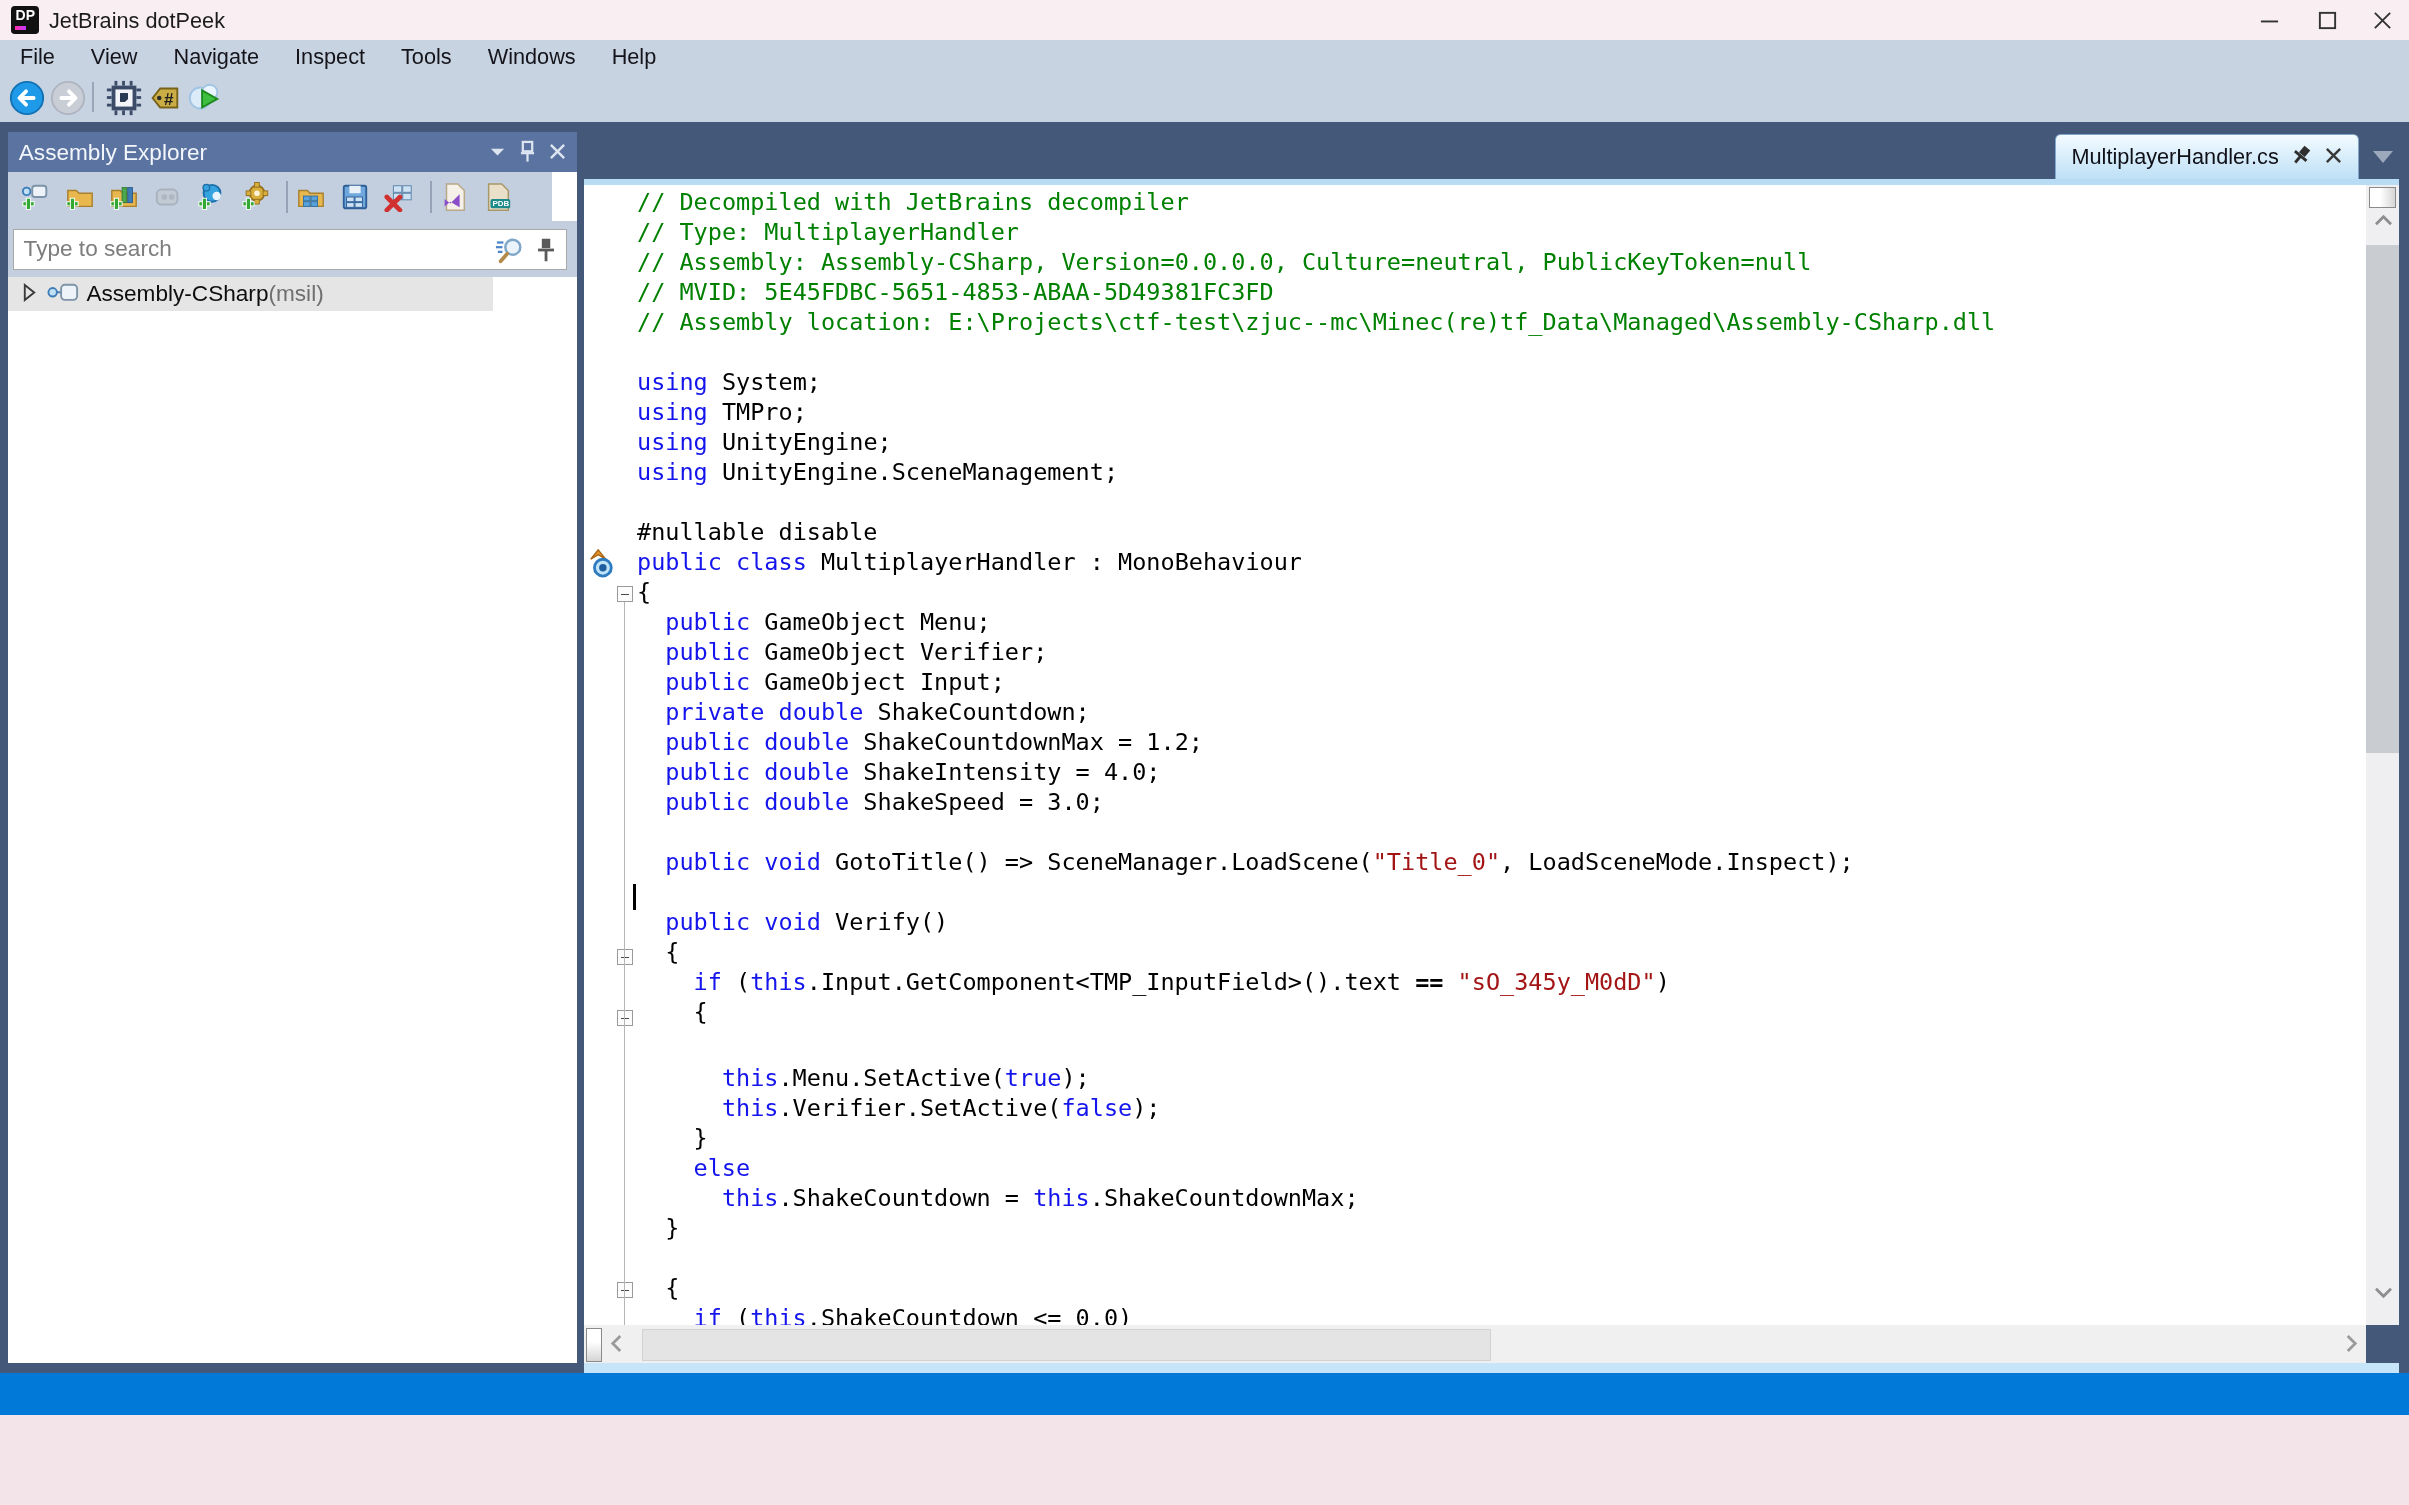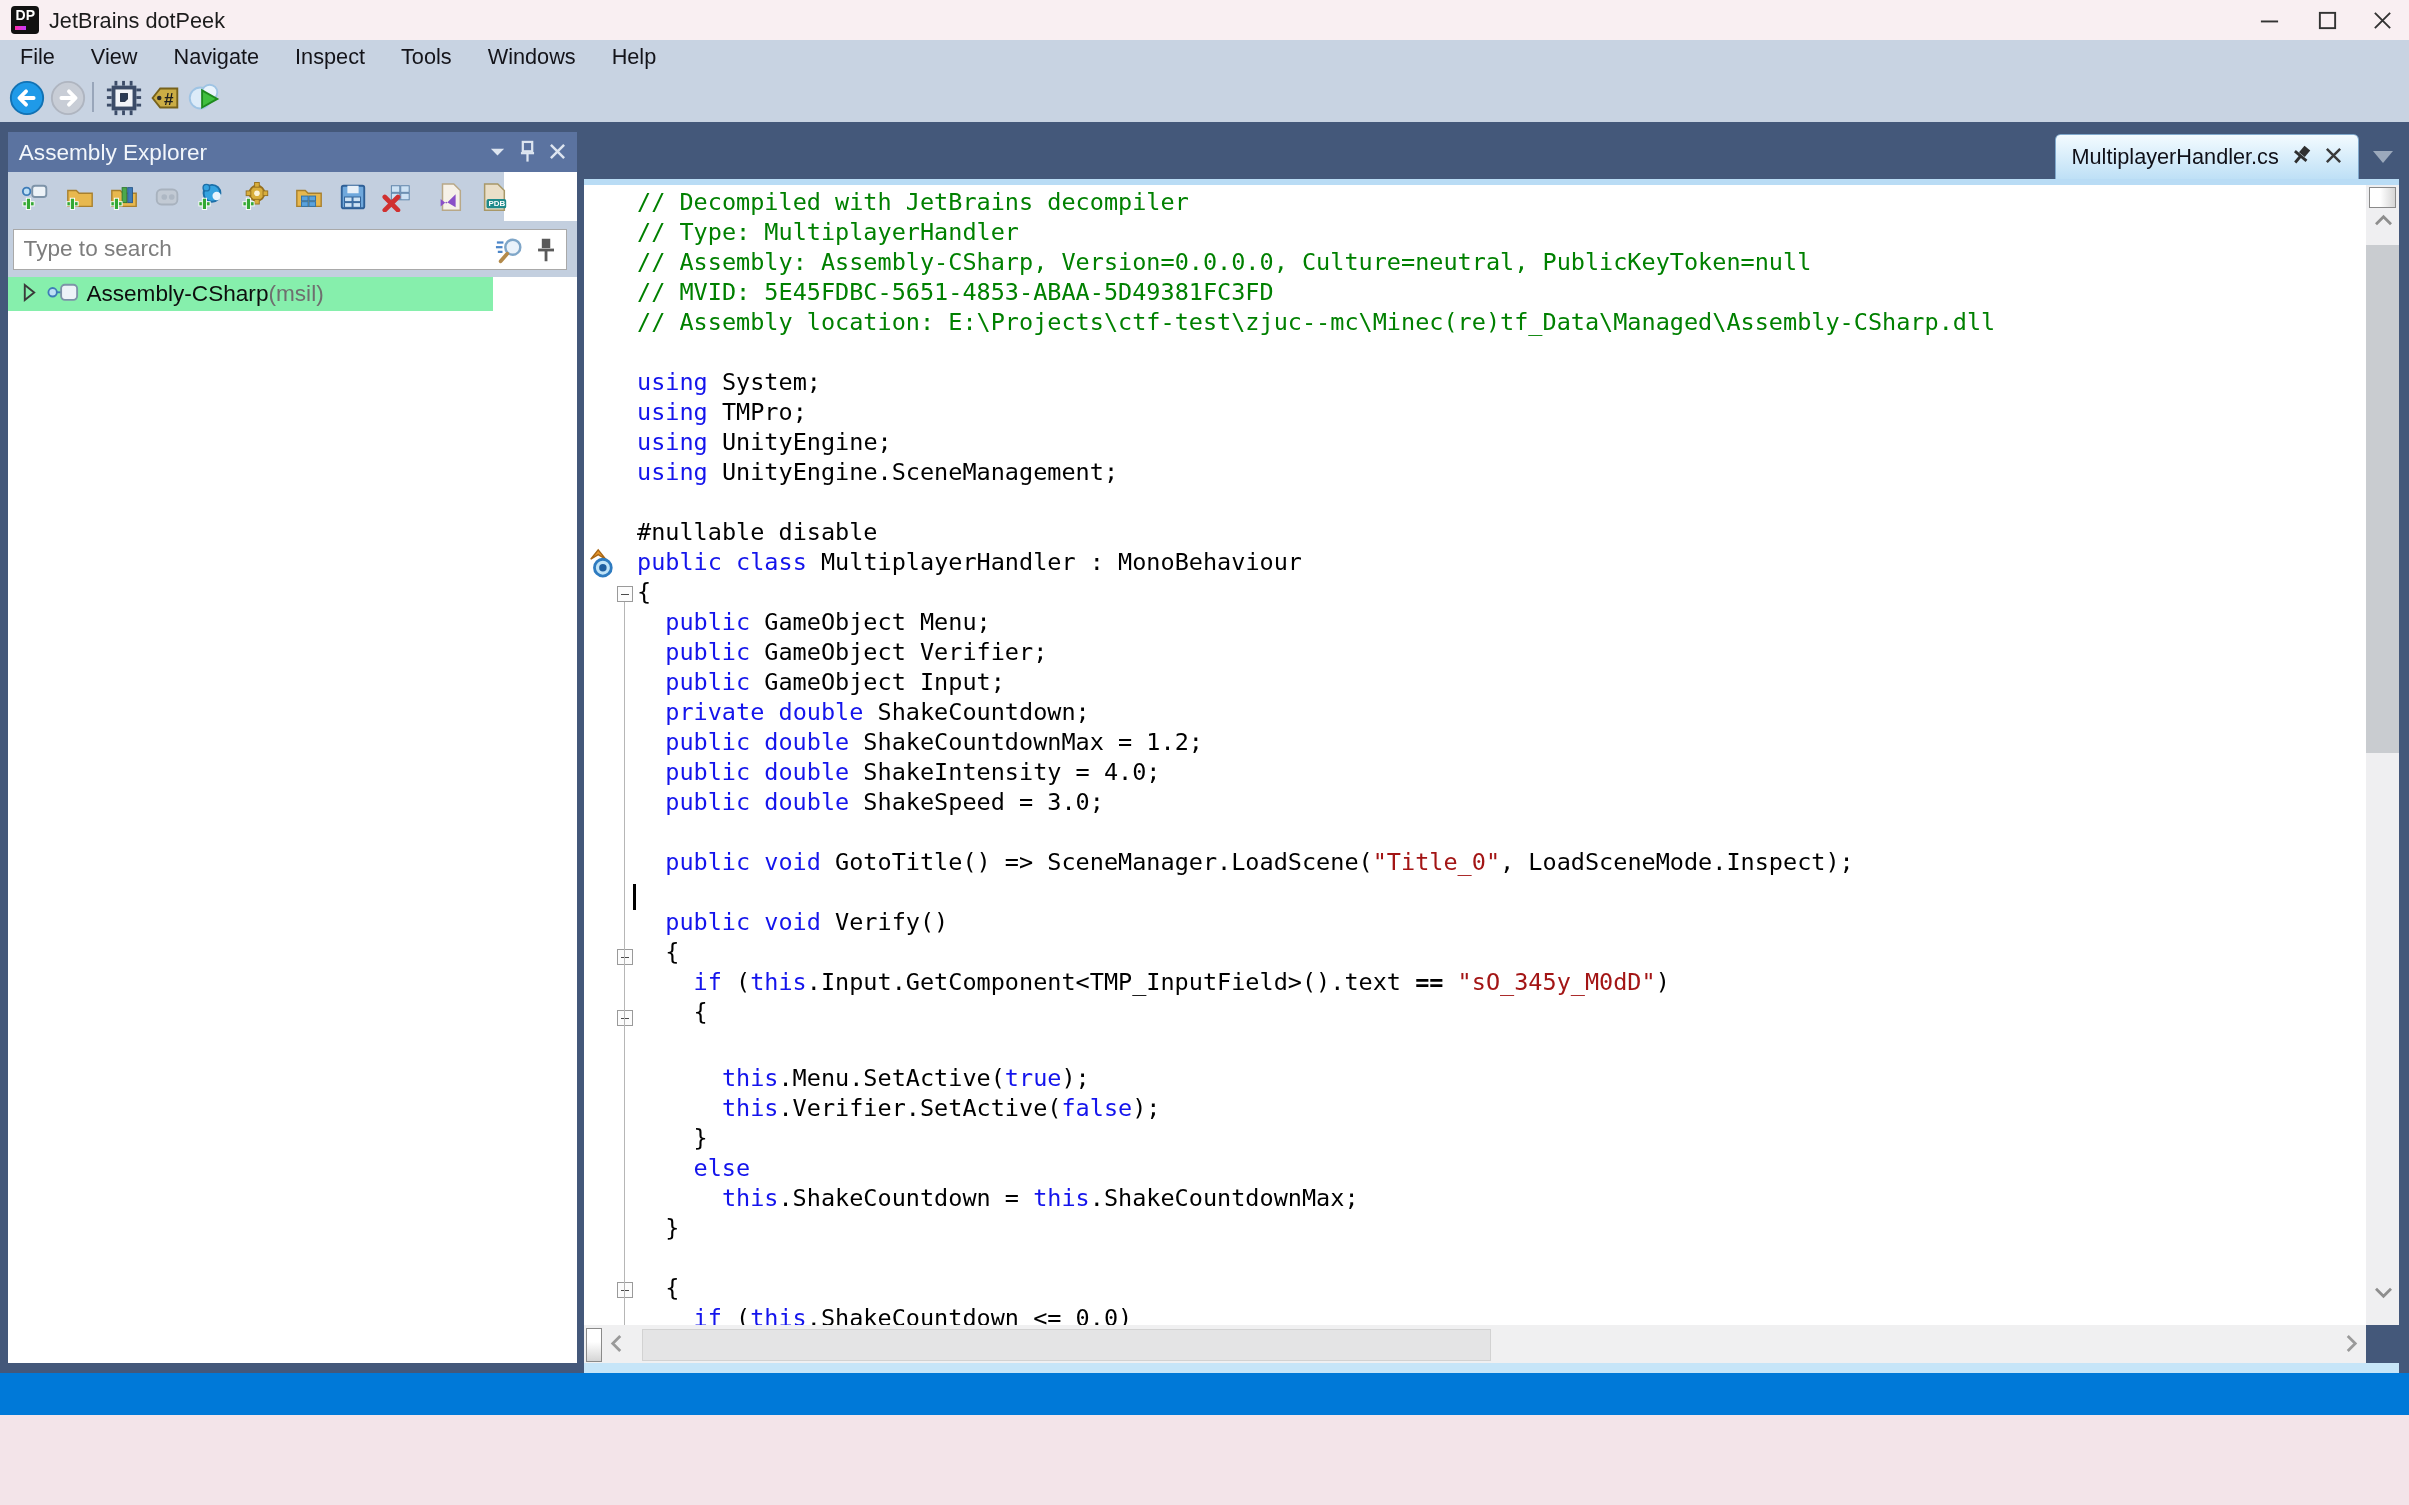--- a/index.html
+++ b/index.html
@@ -17,30 +17,30 @@
   .menubar{position:absolute;left:0;top:40px;width:2410px;height:34px;background:#C8D3E2;display:flex;align-items:center;padding-left:1.9px}
   .menu-item{padding:0 18px;font-size:21.7px;color:#14141A;line-height:34px}
   .toolbar{position:absolute;left:0;top:73px;width:2410px;height:49px;background:#C8D3E2}
   .tb-ico{position:absolute;top:5.6px;width:38px;height:38px}
   .tb-sep{position:absolute;left:92px;top:9.4px;width:1.9px;height:30px;background:#99A6BA}
   
   .panel{position:absolute;left:7.5px;top:132px;width:569px;height:1231px;background:#fff}
   .panel-head{position:absolute;left:0;top:0;width:569px;height:40px;background:#5B73A0;color:#F2F6FB}
   .panel-head .t{position:absolute;left:11.3px;top:7.5px;font-size:22.6px}
   .ph-ico{position:absolute;top:7.5px;width:26px;height:24.5px;color:#DDE5F0;display:flex;align-items:center;justify-content:center}
-  .panel-tools{position:absolute;left:0;top:40px;width:496px;height:49px;background:#C3CFDF;display:flex;align-items:center;padding-left:13px;box-sizing:border-box}
+  .panel-tools{position:absolute;left:0;top:40px;width:544px;height:49px;background:#C3CFDF;display:flex;align-items:center;padding-left:13px;box-sizing:border-box}
   .ae-ico{width:30px;height:30px;margin-right:14px;position:relative}
   .ae-sep{width:1.9px;height:32px;background:#96A3B6;margin:0 7.5px 0 1.9px}
   .searchrow{position:absolute;left:0;top:89px;width:569px;height:56px;background:#C3CFDF}
   .searchbox{position:absolute;left:5.6px;top:7.5px;width:554px;height:41px;background:#fff;border:0.9px solid #A9A9A9;box-sizing:border-box}
   .searchbox input{position:absolute;left:7.5px;top:2.8px;width:414px;height:32px;border:none;outline:none;font-size:22.6px;color:#333;font-family:"Liberation Sans",sans-serif;background:transparent}
   .searchbox input::placeholder{color:#7D7D7D}
   .sb-mag{position:absolute;right:41px;top:5.6px;width:30px;height:30px}
   .sb-pin{position:absolute;right:9.4px;top:5.6px;width:21px;height:30px}
-  .treerow{position:absolute;left:0;top:145px;width:485px;height:34px;background:#86efac;display:flex;align-items:center}
+  .treerow{position:absolute;left:0;top:145px;width:485px;height:34px;background:#e5e5e5;display:flex;align-items:center}
   .treerow .lbl{font-size:22.6px;color:#0E0E0E}
   .treerow .sfx{font-size:22.6px;color:#6F6F6F}
   
   .editor{position:absolute;left:584px;top:132px;width:1815px;height:1241px}
   .tab{position:absolute;right:40px;top:1.9px;height:45px;background:linear-gradient(#F3FBFF,#BEE0F6);
        border:0.9px solid #7FA8CC;border-bottom:none;border-radius:5.6px 5.6px 0 0;display:flex;align-items:center;
        padding:0 15px;box-sizing:border-box;gap:11.3px}
   .tab .t{font-size:21.7px;color:#101018}
   .tab-dd{position:absolute;right:5.6px;top:19px;width:0;height:0;border-left:10.4px solid transparent;border-right:10.4px solid transparent;border-top:12.2px solid #9CA9BC}
   .docband{position:absolute;left:0;top:47px;width:1815px;height:5.6px;background:#B9DCF5}

